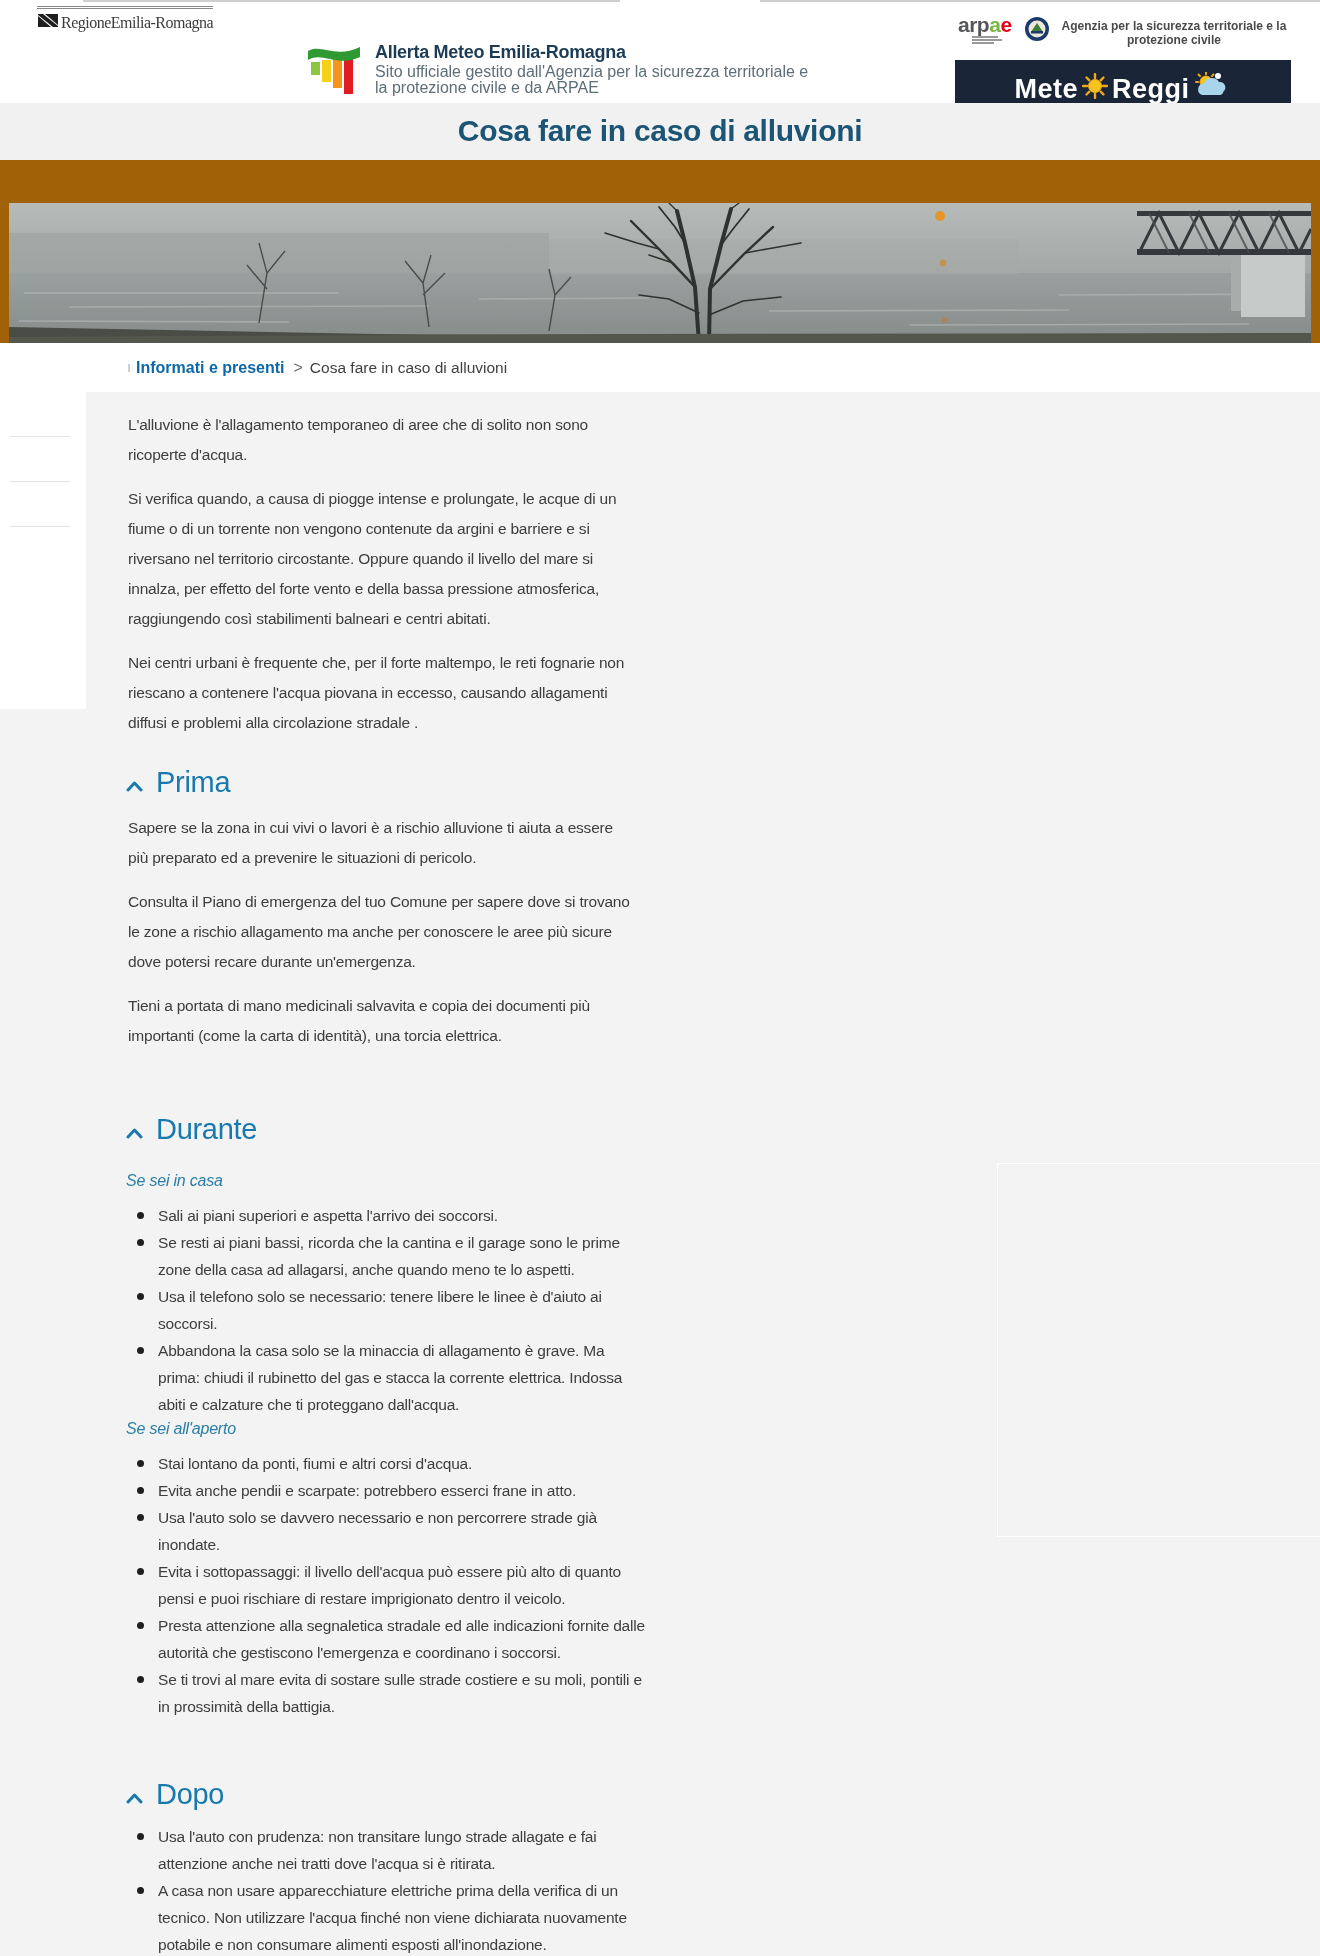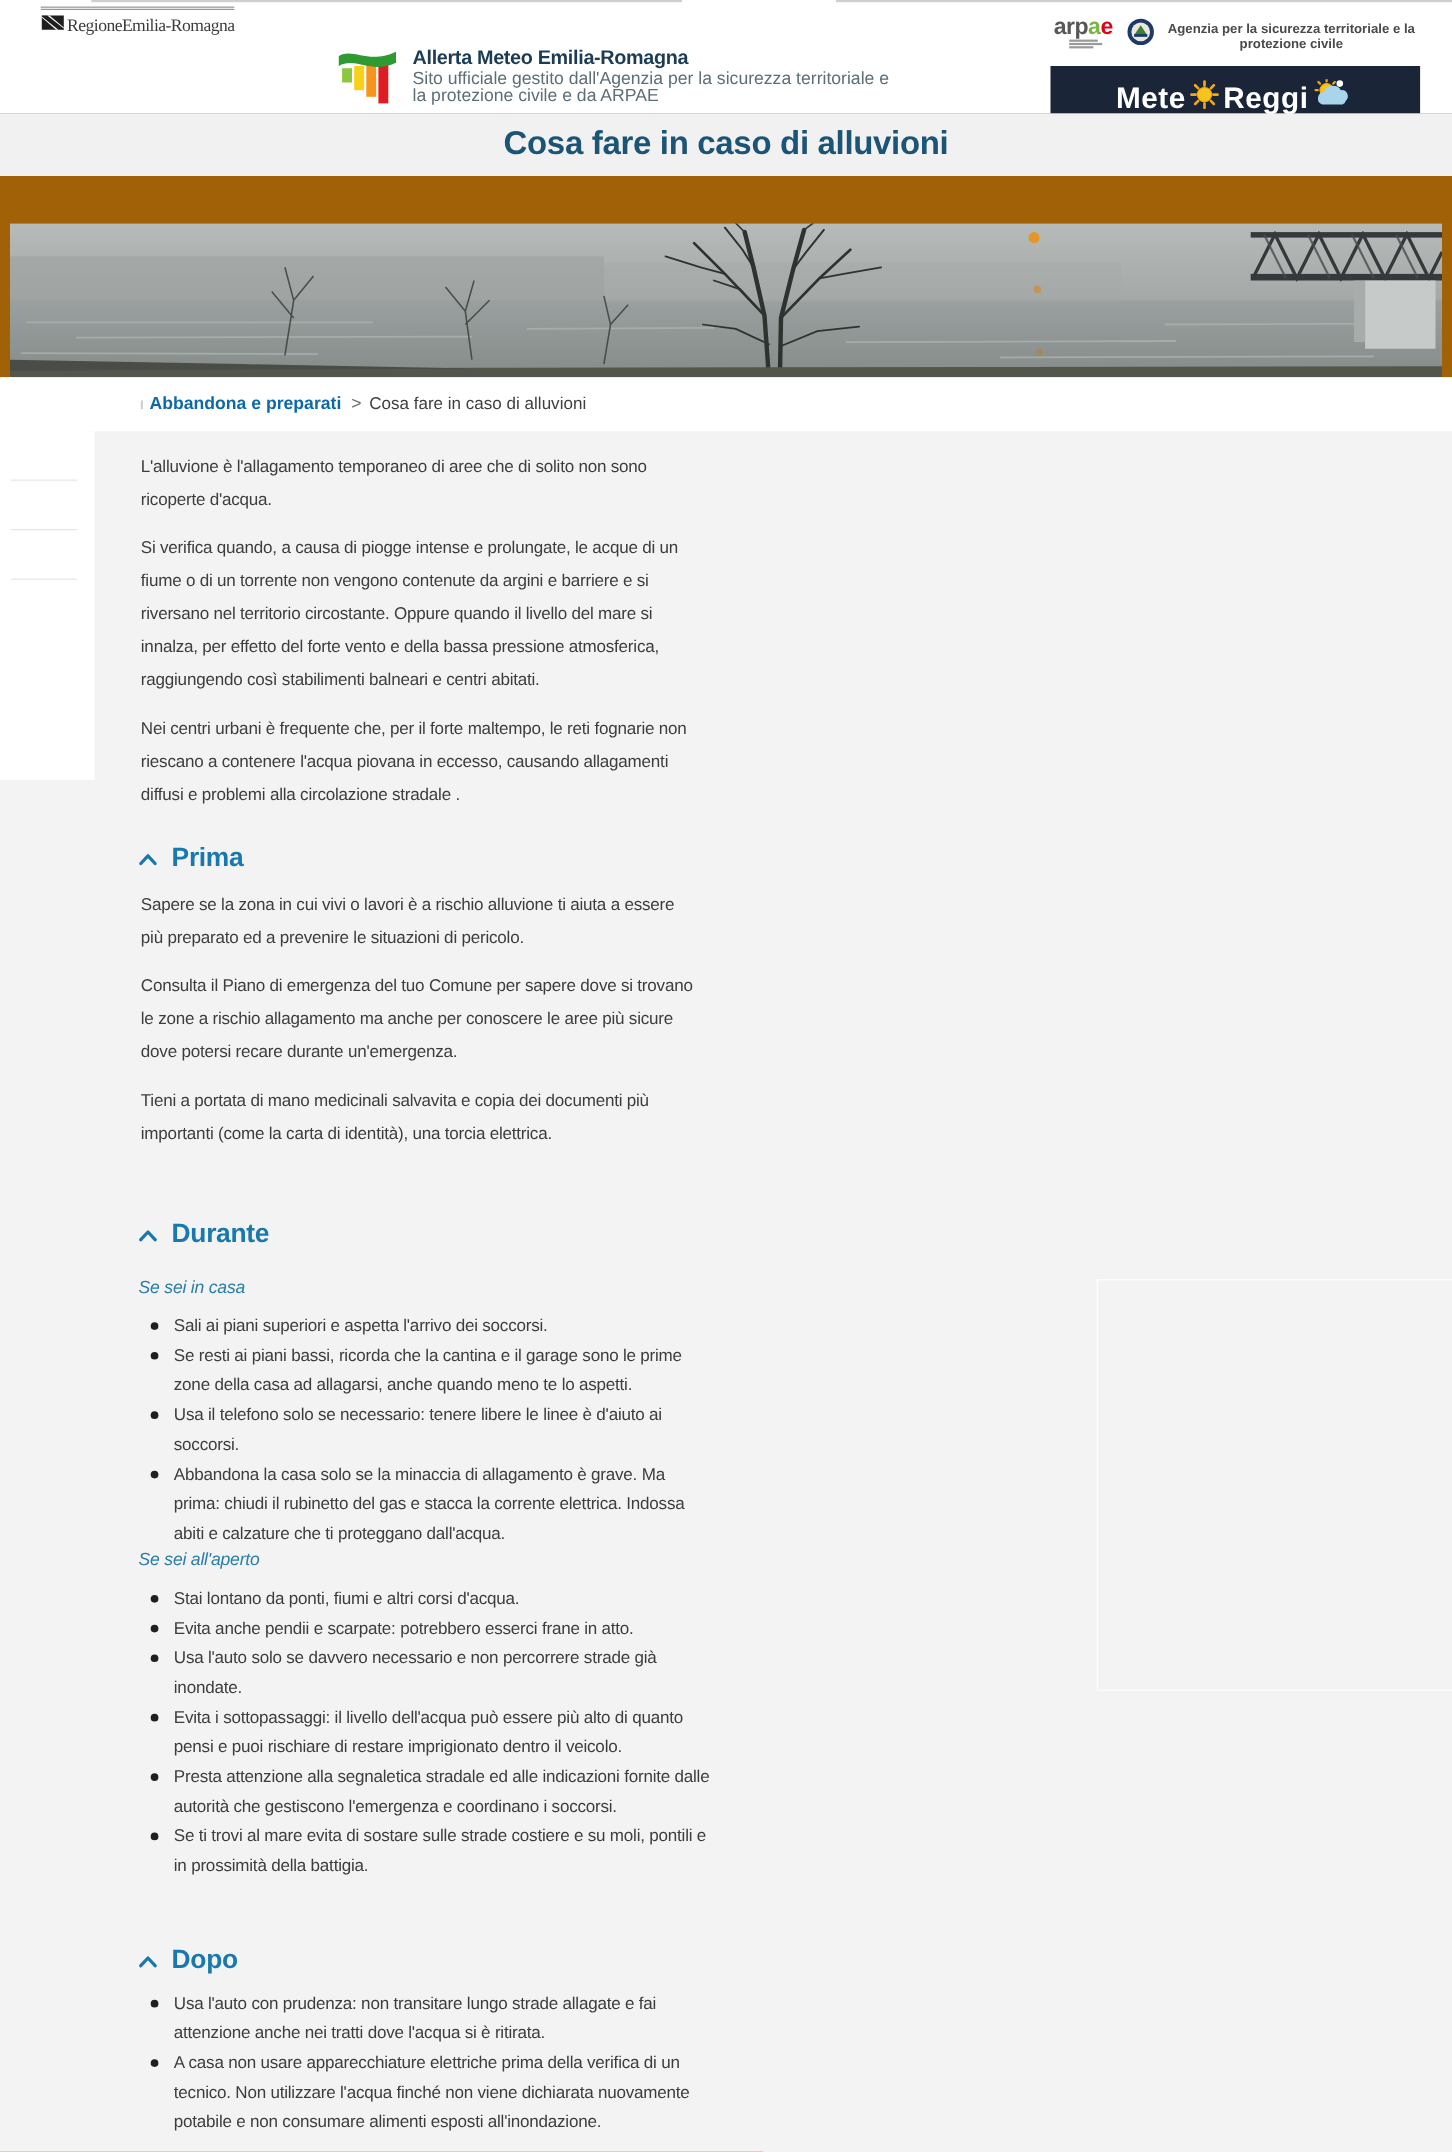--- a/index.html
+++ b/index.html
@@ -48,21 +48,21 @@
   .crumb-sep{color:#6a6a6a;font-size:16px;margin:0 7px 0 9px;}
   .crumb-cur{color:#3f3f3f;font-size:15.5px;}
 
   .left-gutter{position:absolute;left:0;top:49px;width:86px;height:317px;background:#fff;}
   .gutter-line{height:1px;background:#e4e4e4;margin:44px 0 0 10px;width:60px;}
 
   .article{position:relative;padding:4px 0 0 128px;width:505px;}
   .article p{font-size:15.5px;line-height:30px;color:#3d3d3d;margin:14px 0 0;letter-spacing:-.2px;}
 
   h2.sec{display:flex;align-items:center;gap:13px;margin:28px 0 0 -2px;
-         color:#1979ae;font-size:24px;font-weight:700;letter-spacing:-.3px;cursor:pointer;}
+         color:#1979ae;font-size:29px;font-weight:400;letter-spacing:-.3px;cursor:pointer;}
   h2.sec.durante{margin-top:62px;}
   h2.sec.dopo{margin-top:58px;}
 
   .subhead{font-size:16px;font-style:italic;color:#2a7ea7;margin:26px 0 0 -2px;letter-spacing:-.2px;}
   .subhead.tight{margin-top:2px;}
 
   ul.blist{list-style:none;margin:12px 0 0;padding:0;width:520px;}
   ul.blist li{position:relative;padding-left:30px;font-size:15.5px;line-height:27px;
               color:#3d3d3d;letter-spacing:-.2px;}
   ul.blist li::before{content:"";position:absolute;left:9px;top:10px;width:7px;height:7px;
@@ -238,21 +238,21 @@
 
       <path d="M0,132 L1302,130 L1302,140 L0,140 Z" fill="#53564d"></path>
       <path d="M0,124 L210,128 L420,132 L0,134 Z" fill="#4a4d45"></path>
     </svg>
   </div>
 
   <div class="content">
 
     <nav class="crumb-band">
       <span class="crumb-tick"></span>
-      <a class="crumb-link">Abbandona e preparati</a>
+      <a class="crumb-link">Informati e presenti</a>
       <span class="crumb-sep">&gt;</span>
       <span class="crumb-cur">Cosa fare in caso di alluvioni</span>
     </nav>
 
     <div class="left-gutter">
       <div class="gutter-line"></div>
         <div class="gutter-line"></div>
         <div class="gutter-line"></div>
     </div>
 

